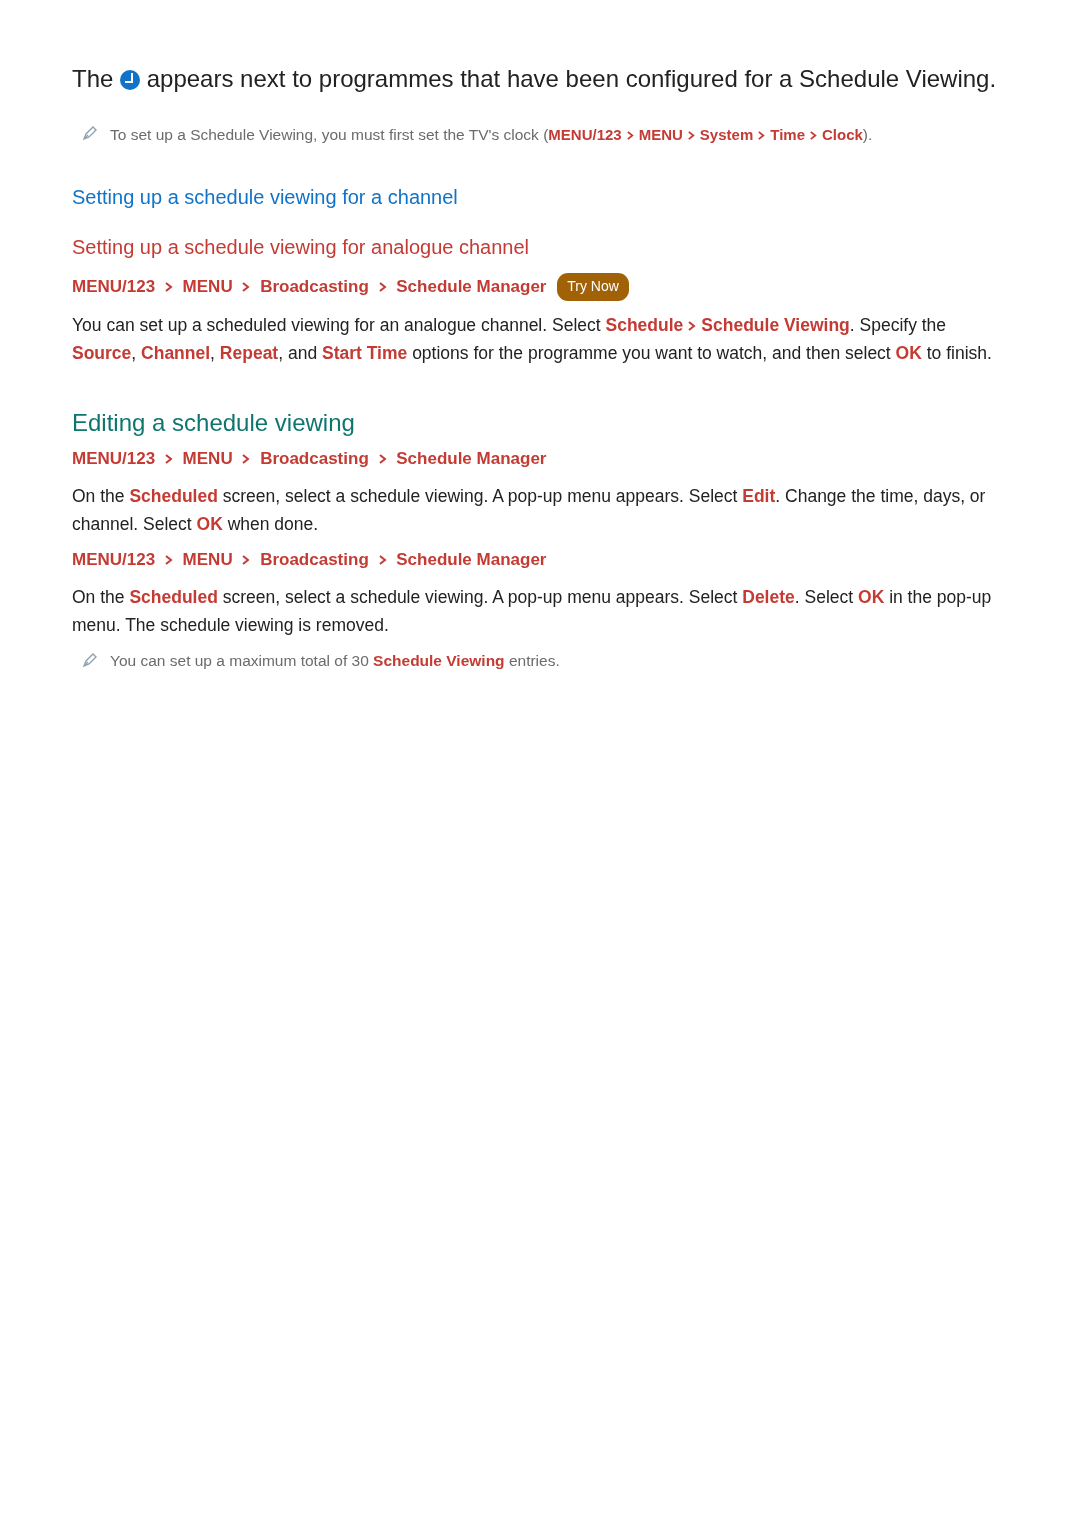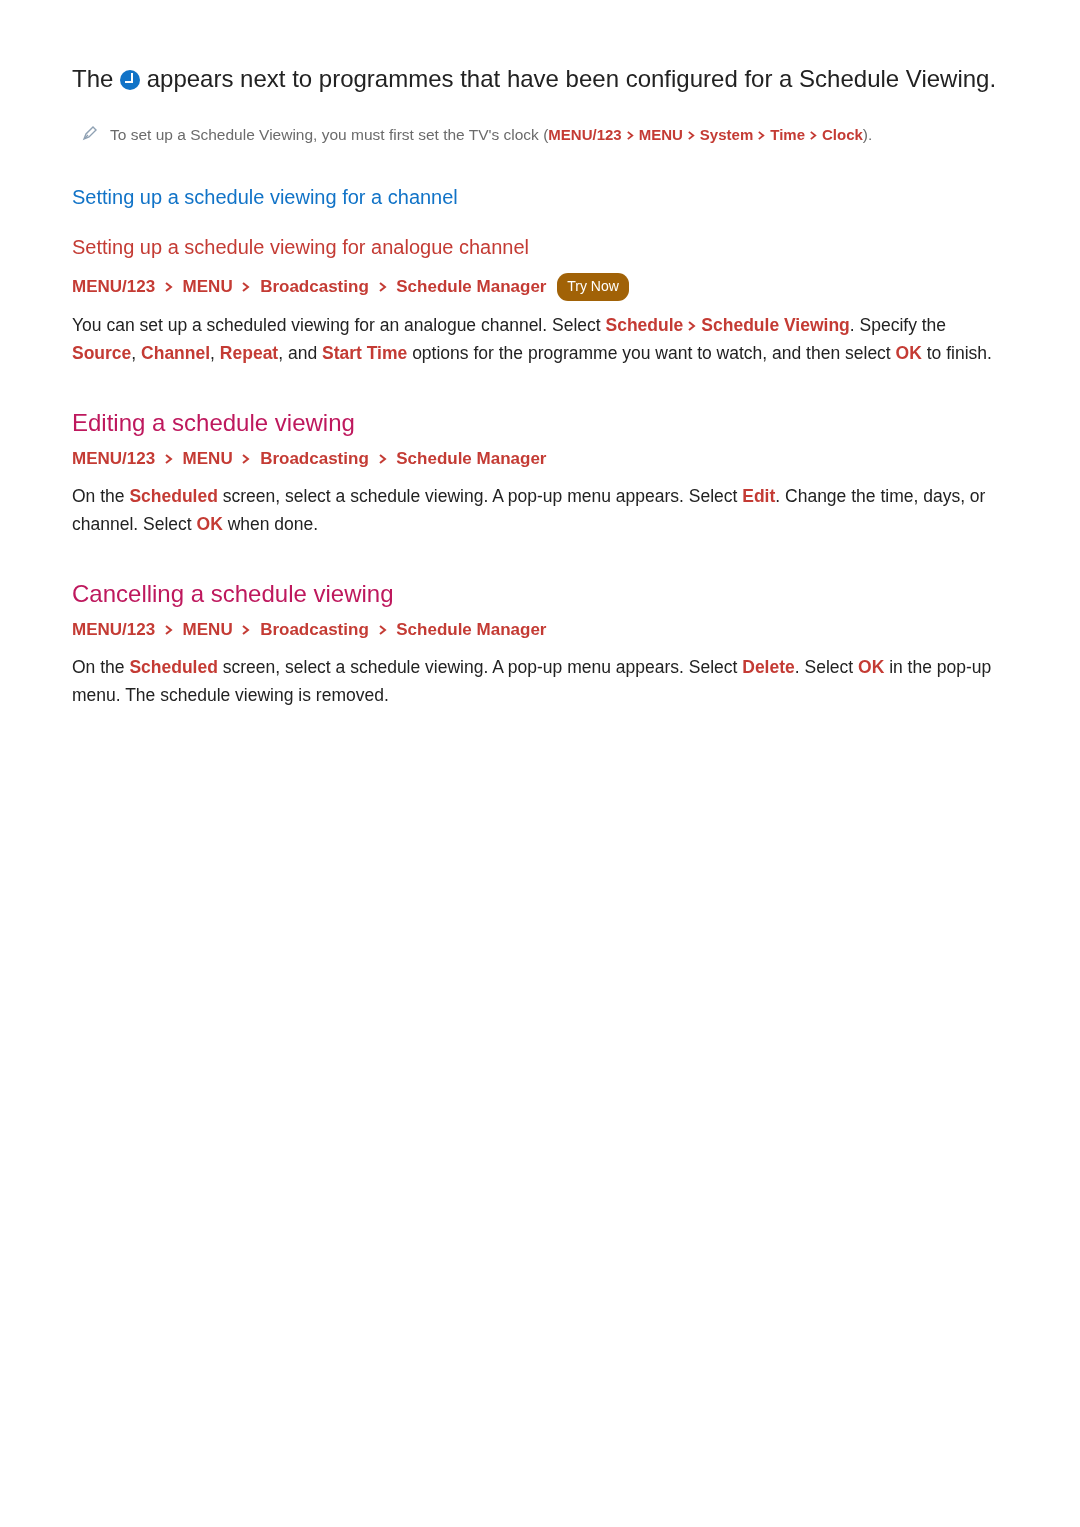--- a/index.html
+++ b/index.html
@@ -73,21 +73,21 @@
   }
   h3.sub-h3-red {
     font-size: 20px;
     font-weight: 400;
     color: #c43b34;
     margin: 20px 0 14px 0;
   }
   h3.section-h3 {
     font-size: 24px;
     font-weight: 500;
-    color: #be185d;
+    color: #0f766e;
     margin: 42px 0 8px 0;
   }
   .menu-path {
     font-size: 17px;
     margin: 6px 0 10px 0;
     line-height: 1.6;
   }
   .m-accent { color: #c43b34; font-weight: 600; }
   .m-accent.small { font-size: 15px; font-weight: 600; }
   .chev {
@@ -202,21 +202,20 @@
     <span class="chev"><svg viewBox="0 0 10 10">
           <path d="M2 1 L7 5 L2 9" fill="none" stroke="#c43b34" stroke-width="2"></path>
         </svg></span>
     <span class="m-accent">Schedule Manager</span>
   </div>
 
   <p class="body">
     <span>On the </span><span class="kw">Scheduled</span><span> screen, select a schedule viewing. A pop-up menu appears. Select </span><span class="kw">Edit</span><span>. Change the time, days, or channel. Select </span><span class="kw">OK</span><span> when done.</span>
   </p>
 
-  <h3 class="section-h3">Cancelling a schedule viewing</h3>
 
   <div class="menu-path">
     <span class="m-accent">MENU/123</span>
     <span class="chev"><svg viewBox="0 0 10 10">
           <path d="M2 1 L7 5 L2 9" fill="none" stroke="#c43b34" stroke-width="2"></path>
         </svg></span>
     <span class="m-accent">MENU</span>
     <span class="chev"><svg viewBox="0 0 10 10">
           <path d="M2 1 L7 5 L2 9" fill="none" stroke="#c43b34" stroke-width="2"></path>
         </svg></span>
@@ -224,14 +223,25 @@
     <span class="chev"><svg viewBox="0 0 10 10">
           <path d="M2 1 L7 5 L2 9" fill="none" stroke="#c43b34" stroke-width="2"></path>
         </svg></span>
     <span class="m-accent">Schedule Manager</span>
   </div>
 
   <p class="body">
     <span>On the </span><span class="kw">Scheduled</span><span> screen, select a schedule viewing. A pop-up menu appears. Select </span><span class="kw">Delete</span><span>. Select </span><span class="kw">OK</span><span> in the pop-up menu. The schedule viewing is removed.</span>
   </p>
 
+  <div class="note2">
+    <span class="pen-icon">
+      <svg viewBox="0 0 16 16">
+          <path d="M2 14 L4 9 L11 2 L14 5 L7 12 L2 14 Z" fill="none" stroke="#8fa1b3" stroke-width="1.4"></path>
+          <line x1="3" y1="13" x2="6" y2="10" stroke="#8fa1b3" stroke-width="1.2"></line>
+        </svg>
+    </span>
+    <div class="note2-body">
+      <span>You can set up a maximum total of 30 </span><span class="kw2">Schedule Viewing</span><span> entries.</span>
+    </div>
+  </div>
 
 </div>
 
 </body></html>

